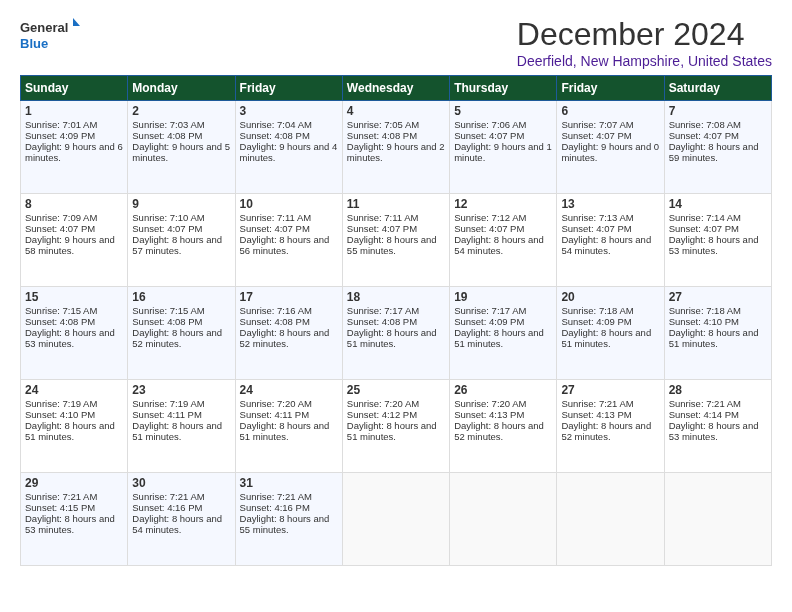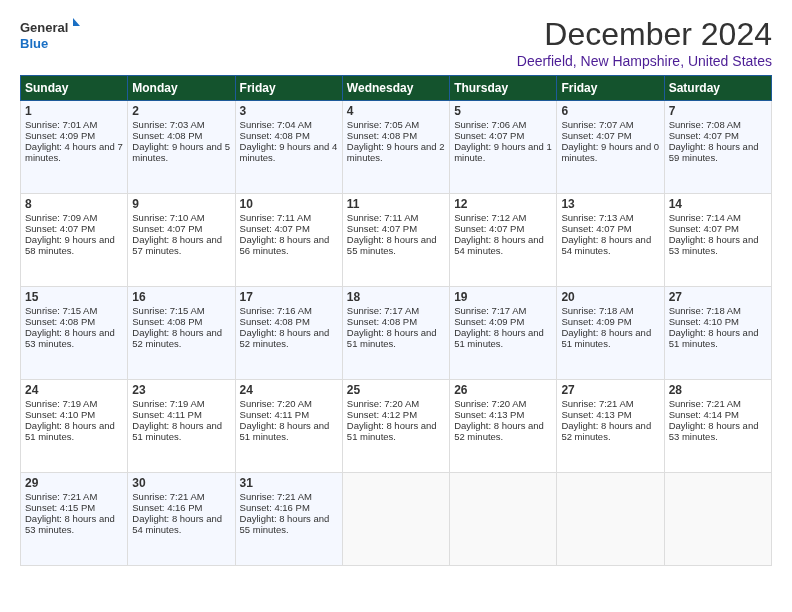--- a/index.html
+++ b/index.html
@@ -22,21 +22,21 @@
       justify-content: space-between;
       align-items: flex-start;
       margin-bottom: 6px;
     }
     .logo {
       display: flex;
       align-items: center;
       gap: 4px;
     }
     .title-block {
-      text-align: right;
+      text-align: left;
     }
     .month-title {
       font-size: 32px;
       font-weight: normal;
       color: #333;
     }
     .location-title {
       font-size: 14px;
       color: #4c1d95;
     }
@@ -110,21 +110,21 @@
           <th>Friday</th>
           <th>Saturday</th>
         </tr>
     </thead>
     <tbody id="calendar-body">
     <tr>
           <td>
             <span class="day-num">1</span>
             <div>Sunrise: 7:01 AM</div>
             <div>Sunset: 4:09 PM</div>
-            <div>Daylight: 4 hours and 7 minutes.</div>
+            <div>Daylight: 9 hours and 6 minutes.</div>
           </td>
           <td>
             <span class="day-num">2</span>
             <div>Sunrise: 7:03 AM</div>
             <div>Sunset: 4:08 PM</div>
             <div>Daylight: 9 hours and 5 minutes.</div>
           </td>
           <td>
             <span class="day-num">3</span>
             <div>Sunrise: 7:04 AM</div>

